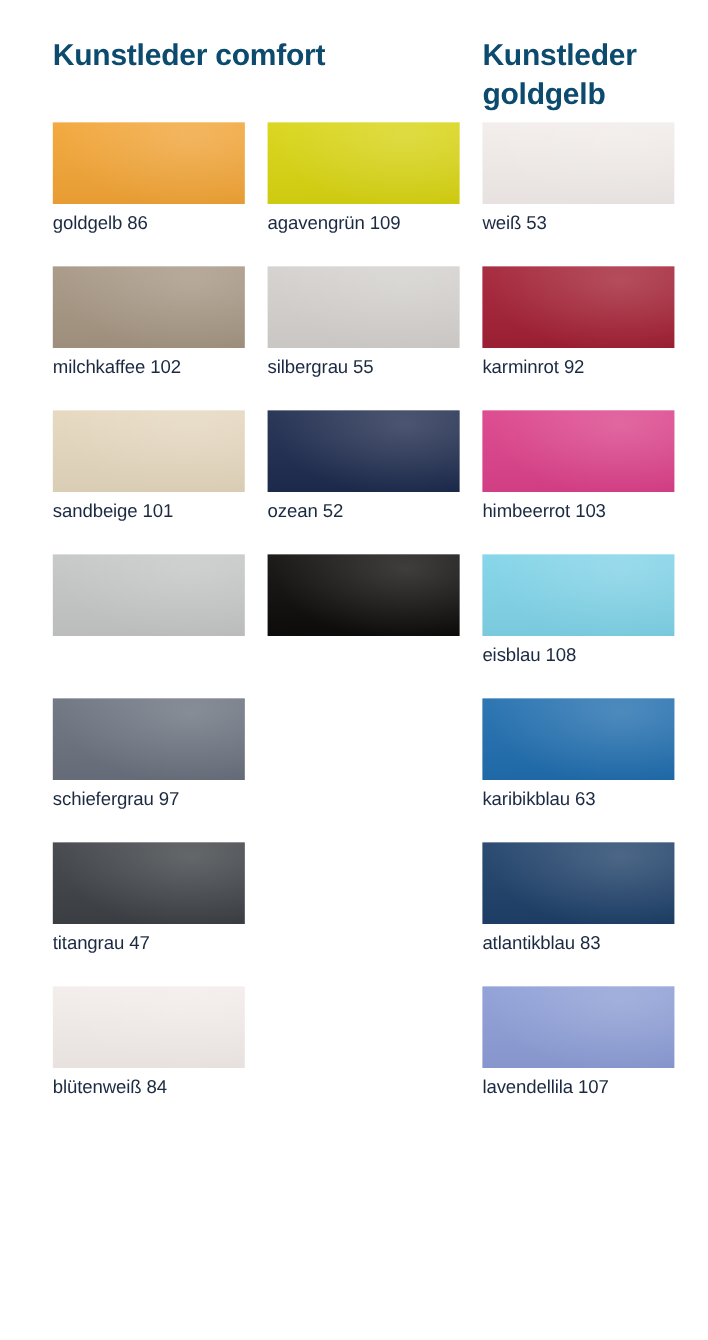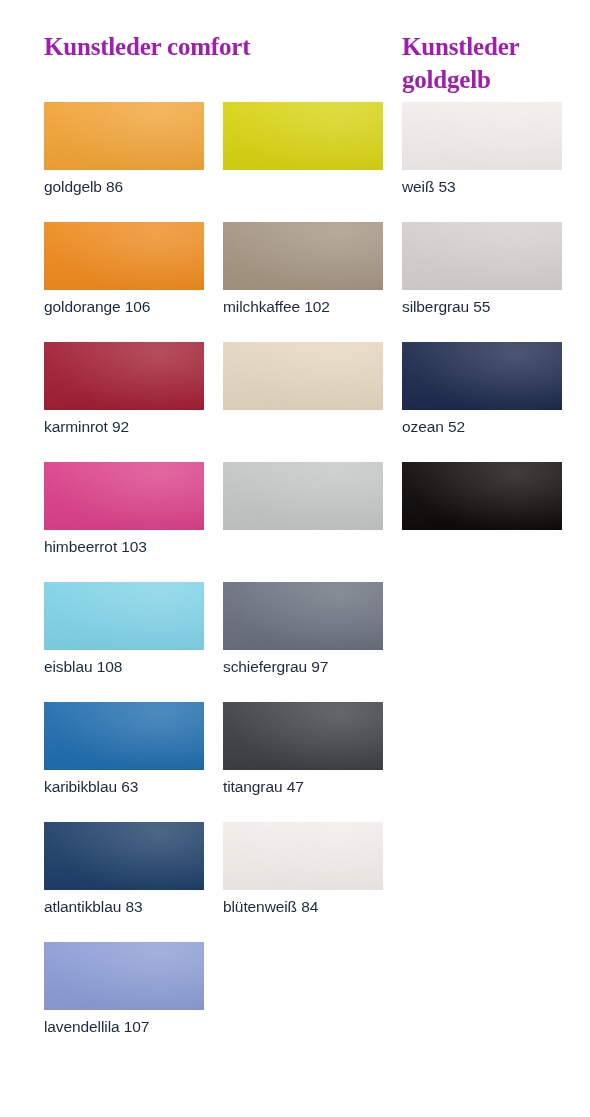--- a/index.html
+++ b/index.html
@@ -30,23 +30,22 @@
     height: 102px;
     padding-top: 30px;
     box-sizing: border-box;
   }
   .heading {
     position: absolute;
     font-size: 25px;
     font-weight: bold;
     letter-spacing: -0.2px;
     line-height: 1.32;
-    color: #a21caf;
+    color: #0c4a6e;
     margin: 0;
-    font-family: Liberation Serif, serif;
   }
   .heading-comfort {
     left: 0;
     top: 30px;
     width: 330px;
   }
   .heading-classic {
     left: 358px;
     top: 30px;
     width: 150px;
@@ -105,43 +104,41 @@
     <h1 class="heading heading-classic">Kunstleder goldgelb</h1>
   </div>
 
   <div class="grid" id="grid">
       <div class="cell">
         <span class="swatch" title="goldgelb 86" style="background-color: rgb(242, 164, 53);"></span>
         <span class="label">goldgelb 86</span>
       </div>
       <div class="cell">
         <span class="swatch" title="agavengrün 109" style="background-color: rgb(216, 212, 17);"></span>
+        <span class="label">agavengrün 109</span>
       </div>
       <div class="cell">
         <span class="swatch" title="weiß 53" style="background-color: rgb(242, 237, 234);"></span>
         <span class="label">weiß 53</span>
-      </div>
-      <div class="cell">
-        <span class="swatch" title="goldorange 106" style="background-color: rgb(239, 139, 30);"></span>
-        <span class="label">goldorange 106</span>
       </div>
       <div class="cell">
         <span class="swatch" title="milchkaffee 102" style="background-color: rgb(165, 149, 130);"></span>
         <span class="label">milchkaffee 102</span>
       </div>
       <div class="cell">
         <span class="swatch" title="silbergrau 55" style="background-color: rgb(211, 208, 205);"></span>
         <span class="label">silbergrau 55</span>
       </div>
       <div class="cell">
         <span class="swatch" title="karminrot 92" style="background-color: rgb(162, 31, 51);"></span>
         <span class="label">karminrot 92</span>
       </div>
       <div class="cell">
         <span class="swatch" title="sandbeige 101" style="background-color: rgb(229, 215, 190);"></span>
+        <span class="label">sandbeige 101</span>
       </div>
       <div class="cell">
         <span class="swatch" title="ozean 52" style="background-color: rgb(29, 42, 77);"></span>
         <span class="label">ozean 52</span>
       </div>
       <div class="cell">
         <span class="swatch" title="himbeerrot 103" style="background-color: rgb(219, 64, 137);"></span>
         <span class="label">himbeerrot 103</span>
       </div>
       <div class="cell">

